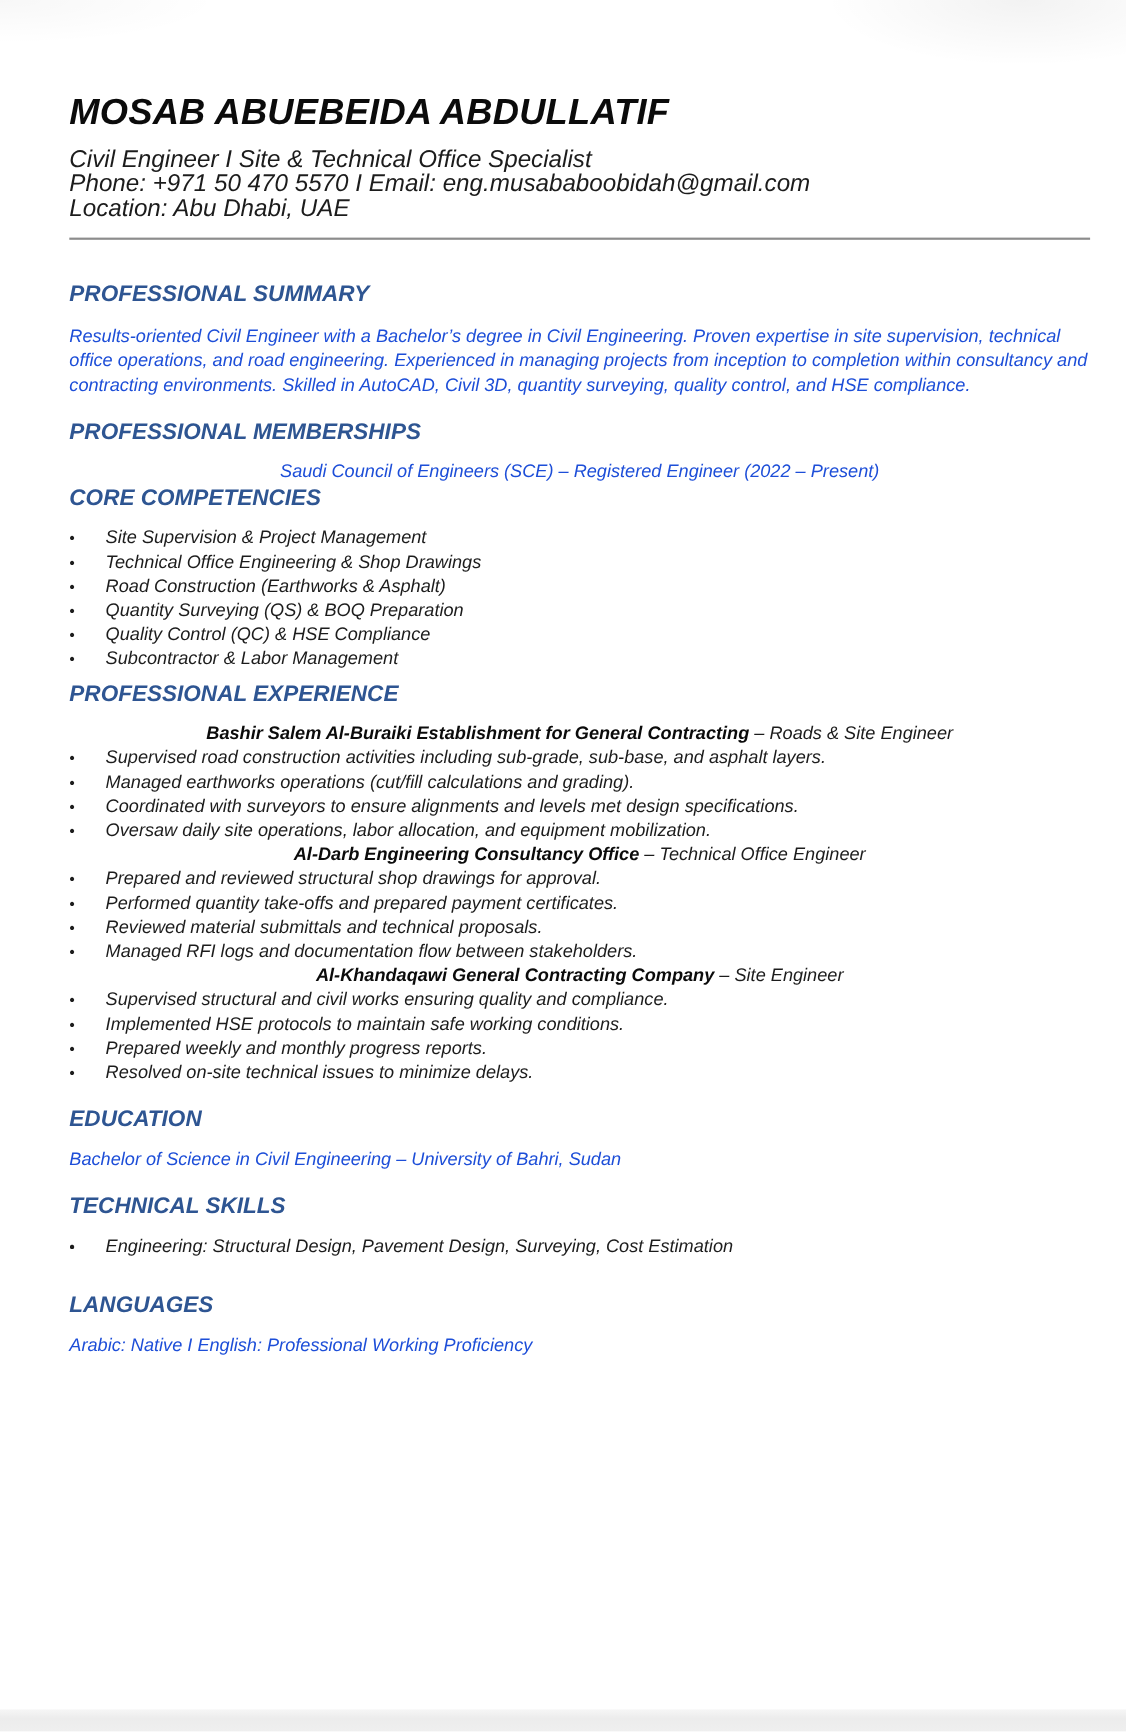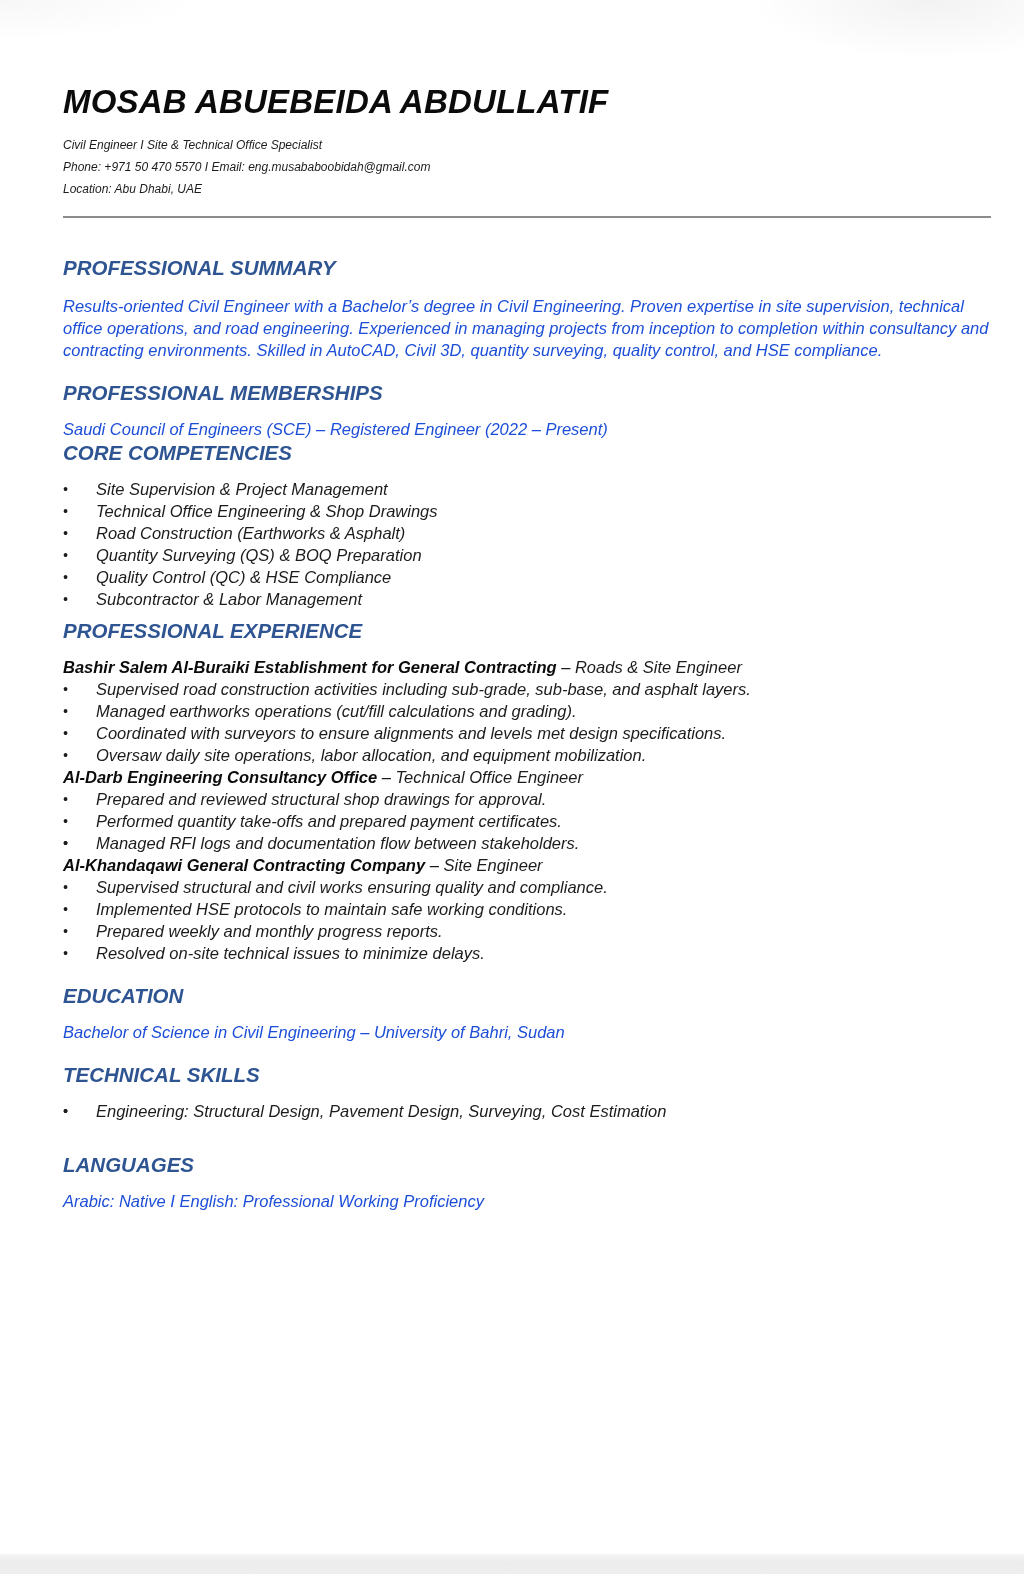--- a/index.html
+++ b/index.html
@@ -23,39 +23,39 @@
       background: linear-gradient(#f6f6f6, #ececec 40%, #efefef);
     }
     .page {
       position: absolute; left: 63px; top: 82px; width: 928px; font-style: italic;
     }
     .name {
       font-size: 33px; font-weight: bold; color: #0b0b0b;
       letter-spacing: 0.2px; margin: 0; line-height: 40px;
     }
     .contact {
-      margin-top: 12px; font-size: 12px; line-height: 22px; color: #1c1c1c;
+      margin-top: 12px; font-size: 22px; line-height: 22px; color: #1c1c1c;
     }
     .rule {
       margin-top: 16px; height: 2px; background: #8c8c8c; width: 928px;
     }
     .section-title {
       color: #2e5592; font-weight: bold; font-size: 20.5px;
       margin: 0; line-height: 26px;
     }
     .para { font-size: 16.5px; line-height: 22px; color: #1d4ed8; }
     ul.bullets { list-style: none; margin: 0; padding: 0; }
     ul.bullets li {
       position: relative; padding-left: 33px;
       font-size: 16.5px; line-height: 22px; color: #1c1c1c;
     }
     ul.bullets li .dot {
       position: absolute; left: 0; top: 0; width: 10px; text-align: left; font-size: 14px;
     }
-    .job-head { font-size: 16.5px; line-height: 22px; color: #1c1c1c; }
+    .job-head { font-size: 16.5px; line-height: 22px; color: #1c1c1c; text-align: center; }
     .job-head .company { font-weight: bold; color: #0b0b0b; }
   </style>
 </head>
 <body>
 
 <div class="top-shade"></div>
 
 <div class="page">
 
   <div>
@@ -68,21 +68,21 @@
     <div class="rule"></div>
   </div>
 
   <div style="margin-top:37px;">
     <h2 class="section-title">PROFESSIONAL SUMMARY</h2>
     <div class="para" style="margin-top:14px;">Results-oriented Civil Engineer with a Bachelor’s degree in Civil Engineering. Proven expertise in site supervision, technical office operations, and road engineering. Experienced in managing projects from inception to completion within consultancy and contracting environments. Skilled in AutoCAD, Civil 3D, quantity surveying, quality control, and HSE compliance.</div>
   </div>
 
   <div style="margin-top:19px;">
     <h2 class="section-title">PROFESSIONAL MEMBERSHIPS</h2>
-    <div class="para" style="margin-top:12px;">Saudi Council of Engineers (SCE) – Registered Engineer (2022 – Present)</div>
+    <div class="para" style="margin-top:12px;text-align:center;">Saudi Council of Engineers (SCE) – Registered Engineer (2022 – Present)</div>
   </div>
 
   <div style="margin-top:0;">
     <h2 class="section-title">CORE COMPETENCIES</h2>
     <ul class="bullets" style="margin-top:12px;">
       <li><span class="dot">•</span><span>Site Supervision &amp; Project Management</span></li>
       <li><span class="dot">•</span><span>Technical Office Engineering &amp; Shop Drawings</span></li>
       <li><span class="dot">•</span><span>Road Construction (Earthworks &amp; Asphalt)</span></li>
       <li><span class="dot">•</span><span>Quantity Surveying (QS) &amp; BOQ Preparation</span></li>
       <li><span class="dot">•</span><span>Quality Control (QC) &amp; HSE Compliance</span></li>
@@ -101,21 +101,21 @@
         <li><span class="dot">•</span><span>Coordinated with surveyors to ensure alignments and levels met design specifications.</span></li>
         <li><span class="dot">•</span><span>Oversaw daily site operations, labor allocation, and equipment mobilization.</span></li>
       </ul>
     </div>
 
     <div>
       <div class="job-head"><span class="company">Al-Darb Engineering Consultancy Office</span><span> – Technical Office Engineer</span></div>
       <ul class="bullets">
         <li><span class="dot">•</span><span>Prepared and reviewed structural shop drawings for approval.</span></li>
         <li><span class="dot">•</span><span>Performed quantity take-offs and prepared payment certificates.</span></li>
-        <li><span class="dot">•</span></li>
+        <li><span class="dot">•</span><span>Reviewed material submittals and technical proposals.</span></li>
         <li><span class="dot">•</span><span>Managed RFI logs and documentation flow between stakeholders.</span></li>
       </ul>
     </div>
 
     <div>
       <div class="job-head"><span class="company">Al-Khandaqawi General Contracting Company</span><span> – Site Engineer</span></div>
       <ul class="bullets">
         <li><span class="dot">•</span><span>Supervised structural and civil works ensuring quality and compliance.</span></li>
         <li><span class="dot">•</span><span>Implemented HSE protocols to maintain safe working conditions.</span></li>
         <li><span class="dot">•</span><span>Prepared weekly and monthly progress reports.</span></li>

